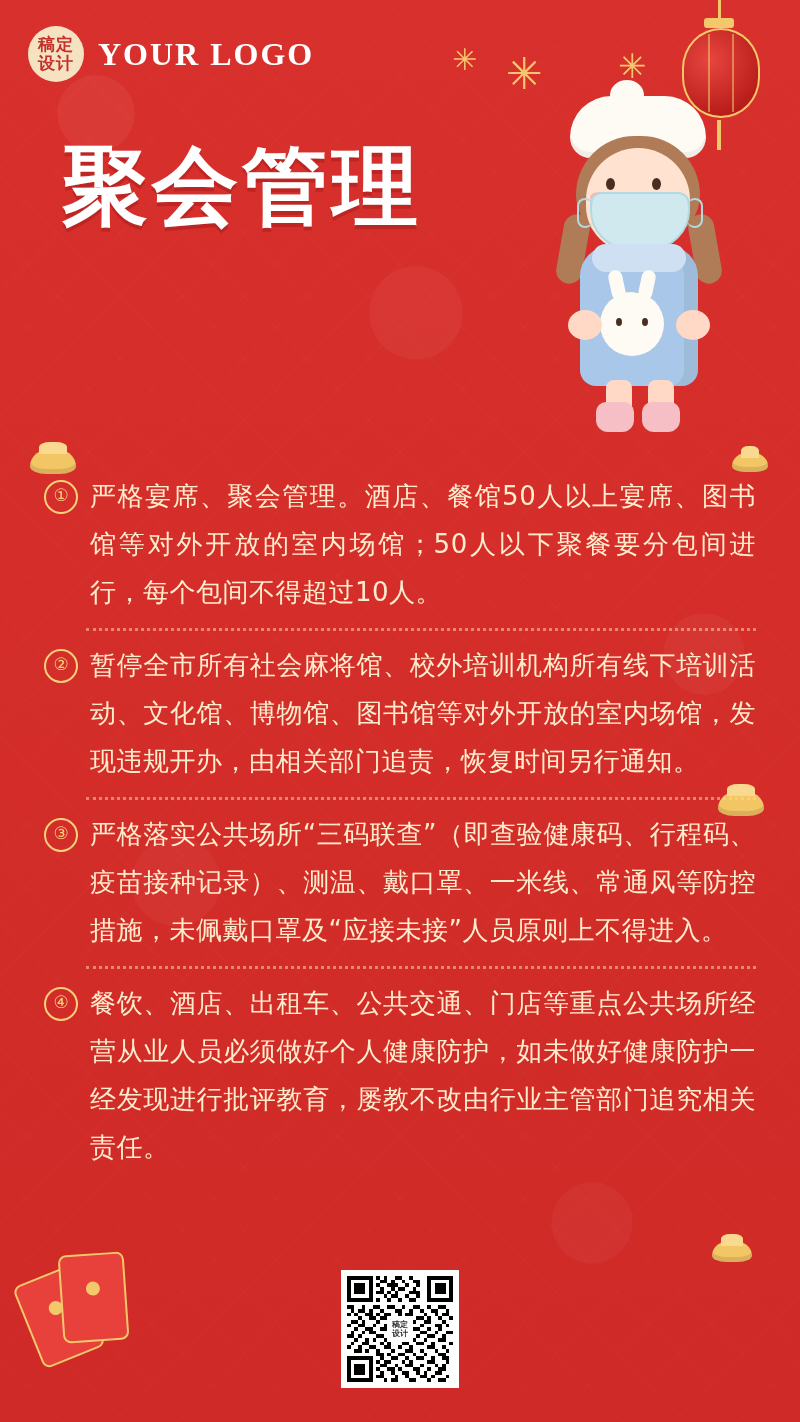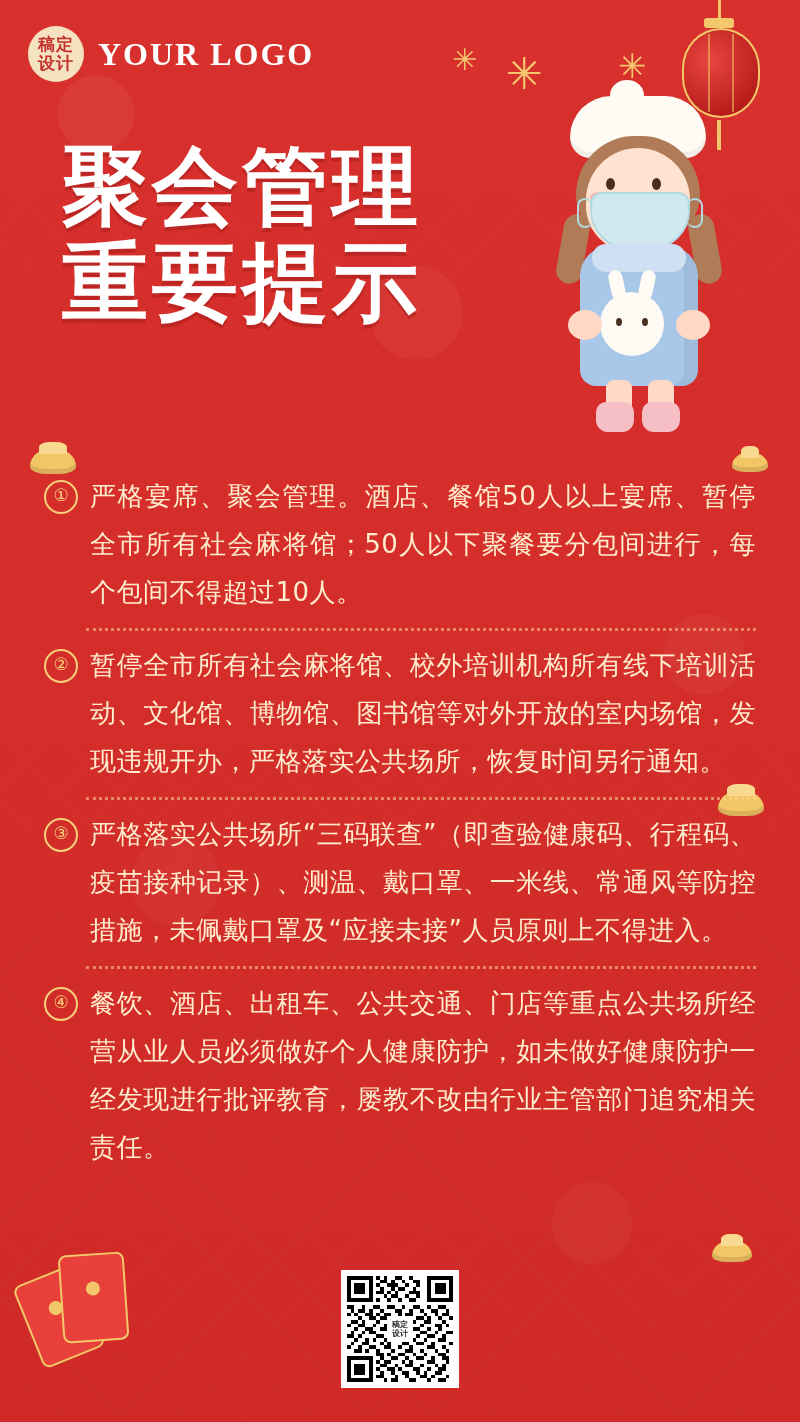--- a/index.html
+++ b/index.html
@@ -313,21 +313,20 @@
   <div class="ingot" style="right:36px; top:790px;"></div>
   <div class="ingot" style="right:48px; bottom:160px; width:40px; height:22px;"></div>
 
   <div class="redpacket-group">
     <div class="redpacket one"></div>
     <div class="redpacket two"></div>
   </div>
 
   <div class="headline">
     <div class="headline-line">聚会管理</div>
-    <div class="headline-line">重要提示</div>
   </div>
 
   <div class="girl">
     <div class="g-hat-ball"></div>
     <div class="g-hat"></div>
     <div class="g-hair"></div>
     <div class="g-braid l"></div>
     <div class="g-braid r"></div>
     <div class="g-face"></div>
     <div class="g-eye l"></div>
@@ -348,27 +347,27 @@
     <div class="g-leg l"></div>
     <div class="g-leg r"></div>
     <div class="g-boot l"></div>
     <div class="g-boot r"></div>
   </div>
 
   <div class="list">
 
     <div class="item">
       <div class="num">①</div>
-      <div class="text">严格宴席、聚会管理。酒店、餐馆50人以上宴席、暂停全市所有社会麻将馆；50人以下聚餐要分包间进行，每个包间不得超过10人。</div>
+      <div class="text">严格宴席、聚会管理。酒店、餐馆50人以上宴席、图书馆等对外开放的室内场馆；50人以下聚餐要分包间进行，每个包间不得超过10人。</div>
     </div>
     <div class="divider"></div>
 
     <div class="item">
       <div class="num">②</div>
-      <div class="text">暂停全市所有社会麻将馆、校外培训机构所有线下培训活动、文化馆、博物馆、图书馆等对外开放的室内场馆，发现违规开办，严格落实公共场所，恢复时间另行通知。</div>
+      <div class="text">暂停全市所有社会麻将馆、校外培训机构所有线下培训活动、文化馆、博物馆、图书馆等对外开放的室内场馆，发现违规开办，由相关部门追责，恢复时间另行通知。</div>
     </div>
     <div class="divider"></div>
 
     <div class="item">
       <div class="num">③</div>
       <div class="text">严格落实公共场所“三码联查”（即查验健康码、行程码、疫苗接种记录）、测温、戴口罩、一米线、常通风等防控措施，未佩戴口罩及“应接未接”人员原则上不得进入。</div>
     </div>
     <div class="divider"></div>
 
     <div class="item">

